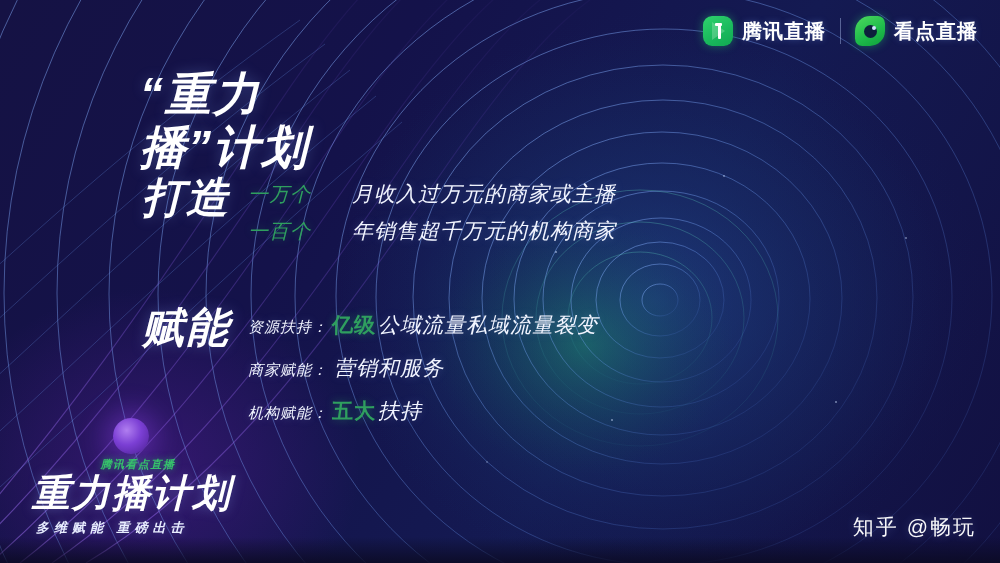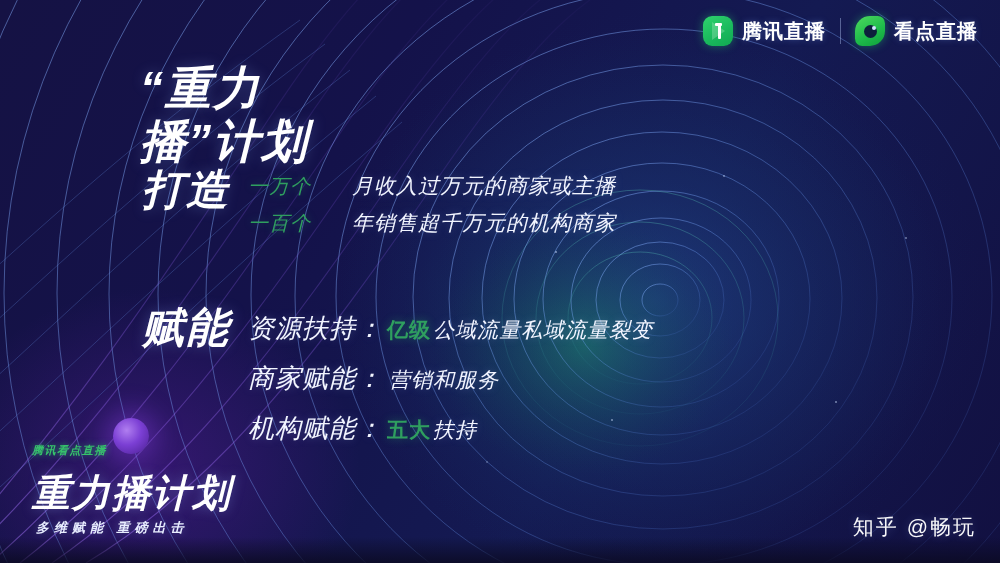--- a/index.html
+++ b/index.html
@@ -71,32 +71,32 @@
   .logo-kandian .pupil:after {
     content:""; position:absolute; right:1px; top:1px;
     width:4px; height:4px; border-radius:50%; background:#cfe9ff;
   }
   .divider {
     width:1px; height:26px; background:rgba(170,190,235,0.45);
   }
 
   
   .headline {
-    position:absolute; left:140px; top:62px;
+    position:absolute; left:140px; top:68px;
     color:#ffffff;
     font-size:46px; font-weight:bold; font-style:italic;
     line-height:1.15; letter-spacing:2px;
     width:230px;
     text-shadow:0 0 14px rgba(140,175,255,0.30);
     z-index:5;
   }
 
   
   .sec-build {
-    position:absolute; left:142px; top:164px;
+    position:absolute; left:142px; top:172px;
     display:flex; align-items:flex-start; gap:18px; z-index:5;
   }
   .sec-label {
     color:#ffffff; font-size:42px; font-weight:bold; font-style:italic;
     letter-spacing:2px; line-height:1.25;
     text-shadow:0 0 14px rgba(140,175,255,0.30);
     white-space:nowrap;
   }
   .build-rows { padding-top:8px; }
   .build-row {
@@ -118,42 +118,42 @@
   .sec-enable {
     position:absolute; left:142px; top:302px;
     display:flex; align-items:flex-start; gap:18px; z-index:5;
   }
   .enable-rows { padding-top:9px; }
   .enable-row {
     display:flex; align-items:baseline;
     margin-bottom:15px; white-space:nowrap;
   }
   .en-key {
-    color:#f2f5ff; font-size:26px; font-style:italic;
+    color:#f2f5ff; font-size:15px; font-style:italic;
     letter-spacing:1px;
     text-shadow:0 0 9px rgba(150,180,255,0.25);
   }
   .en-hl {
     color:#2f9f5f; font-size:21px; font-weight:bold;
     letter-spacing:1px; margin-left:4px;
     text-shadow:0 0 9px rgba(50,190,110,0.4);
   }
   .en-val {
     color:#f2f5ff; font-size:21px; font-style:italic;
     letter-spacing:1px; margin-left:2px;
     text-shadow:0 0 9px rgba(150,180,255,0.25);
   }
   .en-val.sp { margin-left:0;font-style:italic; }
 
   
   .lockup { position:absolute; left:32px; bottom:26px; z-index:6; width:220px; }
   .lockup-top {
     color:#36c26b; font-size:11px; font-weight:bold; font-style:italic;
-    letter-spacing:1.5px; text-align:left; padding-right:8px;
-    margin-bottom:16px;
+    letter-spacing:1.5px; text-align:center; padding-right:8px;
+    margin-bottom:2px;
     text-shadow:0 0 7px rgba(50,200,110,0.6);
   }
   .lockup-main {
     color:#ffffff; font-size:38px; font-weight:bold; font-style:italic;
     letter-spacing:2px; line-height:1;
     text-shadow:0 0 12px rgba(150,180,255,0.35);
   }
   .lockup-sub {
     color:#e8edff; font-size:13px; font-weight:bold; font-style:italic;
     letter-spacing:5px; margin-top:7px; padding-left:4px;

